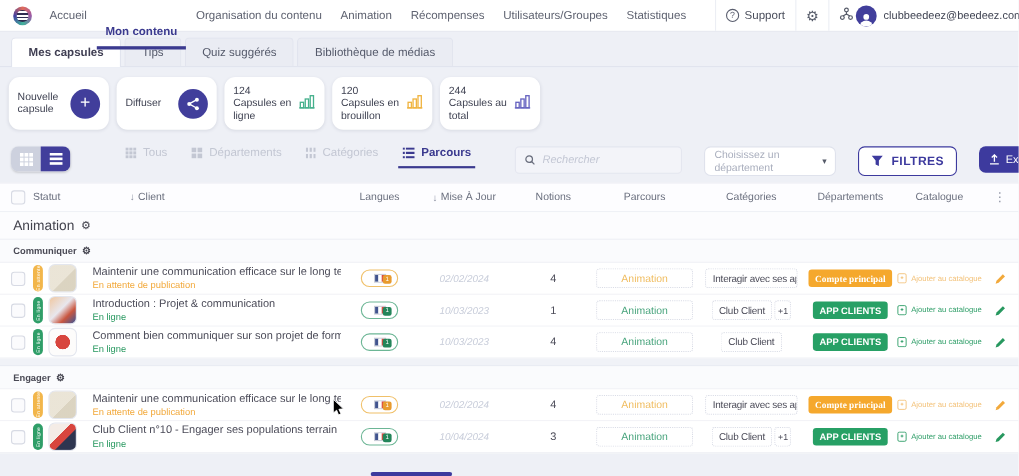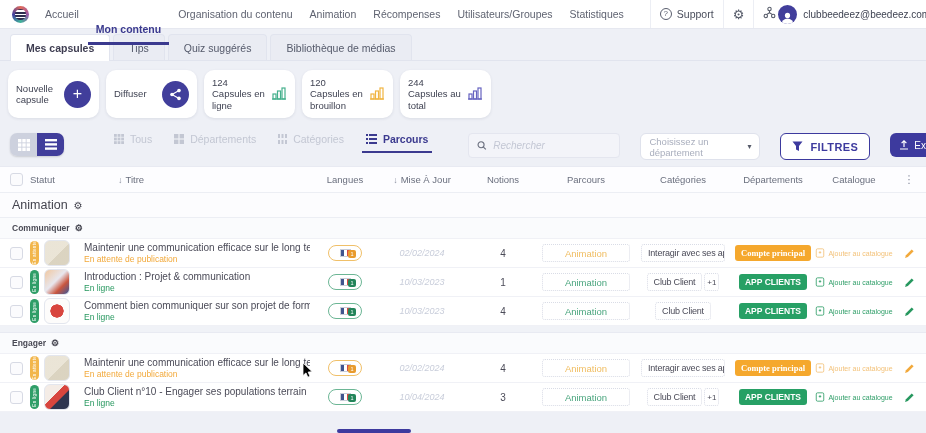--- a/index.html
+++ b/index.html
@@ -333,21 +333,21 @@
 </div>
 
 <div class="table">
   <div class="thead">
     <div class="col col-check">
         <span class="cb"></span>
       </div>
     <div class="col col-statut">
         <span>Statut</span>
       </div>
-    <div class="col col-title"><span class="sort">↓</span><span>Titre</span></div>
+    <div class="col col-title"><span class="sort">↓</span><span>Client</span></div>
     <div class="col col-lang">
         <span>Langues</span>
       </div>
     <div class="col col-date">
         <span class="sort">↓</span>
         <span>Mise À Jour</span>
       </div>
     <div class="col col-notions">
         <span>Notions</span>
       </div>

